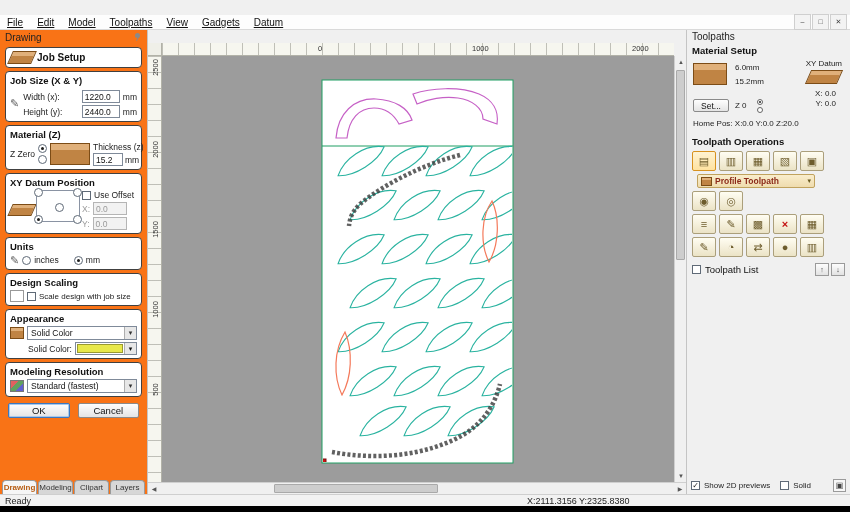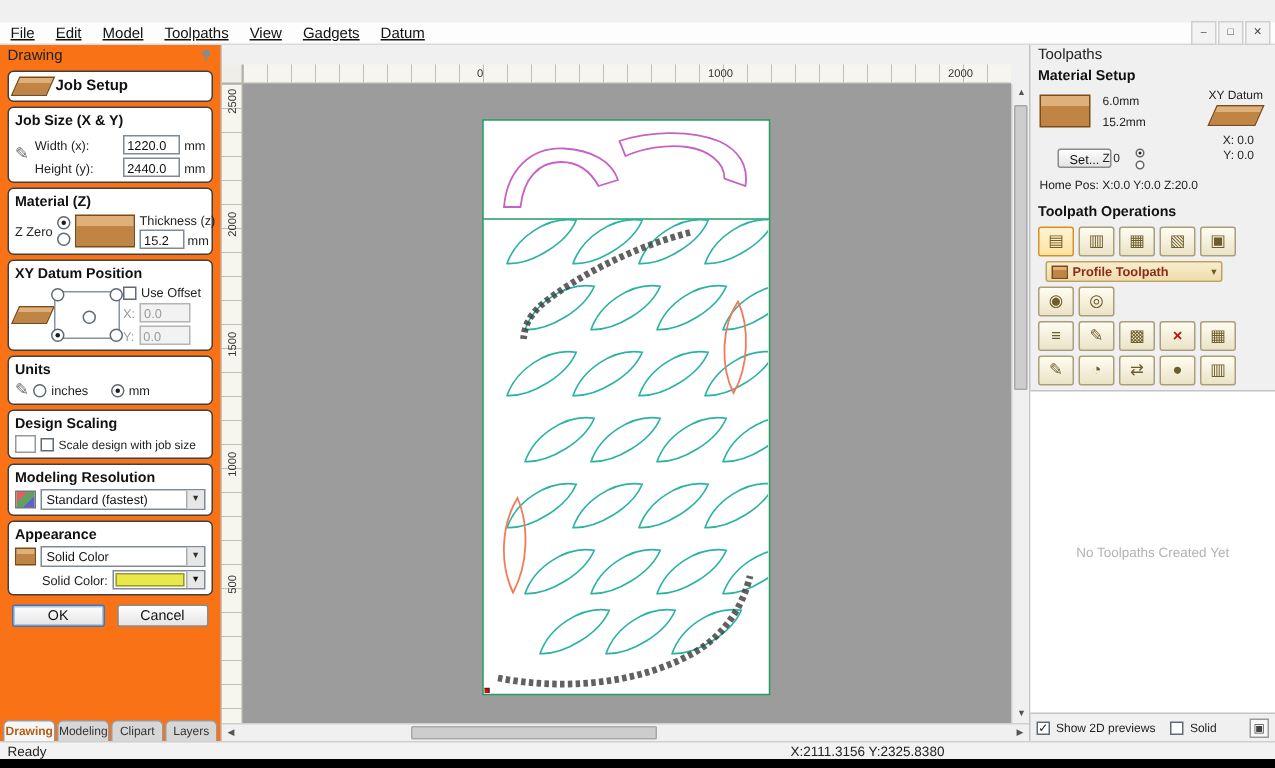--- a/index.html
+++ b/index.html
@@ -69,21 +69,21 @@
   .vscroll { position:absolute; left:674px; top:56px; width:12px; height:426px; background:#f0f0f0; border-left:1px solid #cfcfcf; }
   .hscroll { position:absolute; left:148px; top:482px; width:538px; height:12px; background:#f0f0f0; border-top:1px solid #cfcfcf; }
   .sarrow { position:absolute; width:12px; height:12px; text-align:center; font-size:6px; line-height:12px; color:#555; }
   .sthumb { position:absolute; background:#cdcdcd; border:1px solid #a9a9a9; border-radius:1px; }
 
   
   .right-panel { position:absolute; left:686px; top:30px; width:164px; height:464px; background:#f0f0f0; border-left:1px solid #c4c4c4; }
   .rp-head { height:14px; padding:1px 5px; font-size:10px; color:#222; }
   .rp-sub { font-size:9.5px; font-weight:bold; padding:1px 5px; color:#111; }
   .msetup { position:relative; height:78px; }
-  .set-btn { position:absolute; left:18px; top:42px; width:36px; height:13px; border:1px solid #8a8a8a;
+  .set-btn { position:absolute; left:6px; top:42px; width:36px; height:13px; border:1px solid #8a8a8a;
     background:linear-gradient(#fefefe,#e4e4e4); font-size:8.5px; text-align:center; line-height:12px; border-radius:2px; }
   .ms-lbl { position:absolute; font-size:8px; color:#222; }
   .zdot { position:absolute; width:6px; height:6px; border:1px solid #666; border-radius:50%; background:#fff; }
   .zdot.sel::after { content:""; position:absolute; inset:1px; background:#222; border-radius:50%; }
   .ops { padding:0 5px; }
   .oprow { display:flex; gap:3px; margin-top:3px; }
   .op { width:24px; height:20px; border:1px solid #ab9f7b; background:linear-gradient(#fffdf2,#ebe3c6);
     font-size:11px; line-height:18px; text-align:center; color:#6d5c2c; border-radius:2px; }
   .op.sel { border-color:#d79220; background:linear-gradient(#fff3d2,#ffe2a0); }
   .op.red { color:#c41212; font-weight:bold; }
@@ -174,21 +174,21 @@
           <span style="display:flex; gap:2px; align-items:center;">
             <span class="input" style="min-width:30px;">15.2</span>
             <span class="lbl">mm</span>
           </span>
         </span>
       </div>
     </div>
 
     <div class="section">
       <h3>XY Datum Position</h3>
-      <div style="display:flex; gap:2px;align-items:center;">
+      <div style="display:flex; gap:2px;">
         <span class="ico wood skew" style="width:24px;height:12px;align-self:center;"></span>
         <span style="width:44px;height:32px;border:1px solid #8a93a3;border-radius:6px;position:relative;background:#fff;flex:0 0 auto;">
           <span class="radio" style="position:absolute;left:-3px;top:-3px;"></span>
           <span class="radio" style="position:absolute;right:-3px;top:-3px;"></span>
           <span class="radio" style="position:absolute;left:18px;top:12px;"></span>
           <span class="radio sel" style="position:absolute;left:-3px;bottom:-3px;"></span>
           <span class="radio" style="position:absolute;right:-3px;bottom:-3px;"></span>
         </span>
         <span style="flex:1; display:flex; flex-direction:column; gap:2px;">
           <span style="display:flex; gap:3px; align-items:center;">
@@ -221,44 +221,44 @@
     <div class="section">
       <h3>Design Scaling</h3>
       <div class="row">
         <span class="ico" style="width:14px;height:12px;border:1px solid #999;background:#fff;"></span>
         <span class="check"></span>
         <span class="lbl" style="font-size:8px;">Scale design with job size</span>
       </div>
     </div>
 
     <div class="section">
+      <h3>Appearance</h3>
+      <div class="row">
+        <span class="ico wood" style="width:14px;height:12px;"></span>
+        <span class="select">
+          <span>Solid Color</span>
+          <span class="arrow">▾</span>
+        </span>
+      </div>
+      <div class="row">
+        <span class="lbl" style="margin-left:18px;">Solid Color:</span>
+        <span class="swatch-box">
+          <span class="swatch-fill"></span>
+          <span class="arrow" style="position:absolute;right:0;top:0;bottom:0;width:12px;background:#e7e7e7;border-left:1px solid #adadad;text-align:center;font-size:7px;line-height:12px;">▾</span>
+        </span>
+      </div>
+    </div>
+
+    <div class="section">
       <h3>Modeling Resolution</h3>
       <div class="row">
         <span class="ico" style="width:14px;height:12px;background:linear-gradient(135deg,#e06060 0 33%,#60a060 33% 66%,#6060d0 66% 100%);border:1px solid #777;"></span>
         <span class="select">
           <span>Standard (fastest)</span>
           <span class="arrow">▾</span>
-        </span>
-      </div>
-    </div>
-
-    <div class="section">
-      <h3>Appearance</h3>
-      <div class="row">
-        <span class="ico wood" style="width:14px;height:12px;"></span>
-        <span class="select">
-          <span>Solid Color</span>
-          <span class="arrow">▾</span>
-        </span>
-      </div>
-      <div class="row">
-        <span class="lbl" style="margin-left:18px;">Solid Color:</span>
-        <span class="swatch-box">
-          <span class="swatch-fill"></span>
-          <span class="arrow" style="position:absolute;right:0;top:0;bottom:0;width:12px;background:#e7e7e7;border-left:1px solid #adadad;text-align:center;font-size:7px;line-height:12px;">▾</span>
         </span>
       </div>
     </div>
 
     <div class="btnrow">
       <span class="btn ok">OK</span>
       <span class="btn">Cancel</span>
     </div>
 
     <div class="ltabs">
@@ -411,23 +411,20 @@
 
     <div class="tplist-head">
       <span class="check"></span>
       <span style="font-size:9.5px;">Toolpath List</span>
       <span style="margin-left:auto;display:flex;gap:2px;">
         <span class="mini-btn">↑</span>
         <span class="mini-btn">↓</span>
       </span>
     </div>
 
-    <div class="tplist">
-      <span class="empty">No Toolpaths Created Yet</span>
-    </div>
 
     <div class="rp-bottom">
       <span class="check">✓</span>
       <span class="lbl">Show 2D previews</span>
       <span class="check" style="margin-left:6px;"></span>
       <span class="lbl">Solid</span>
       <span class="corner-btn">▣</span>
     </div>
   </div>
 

